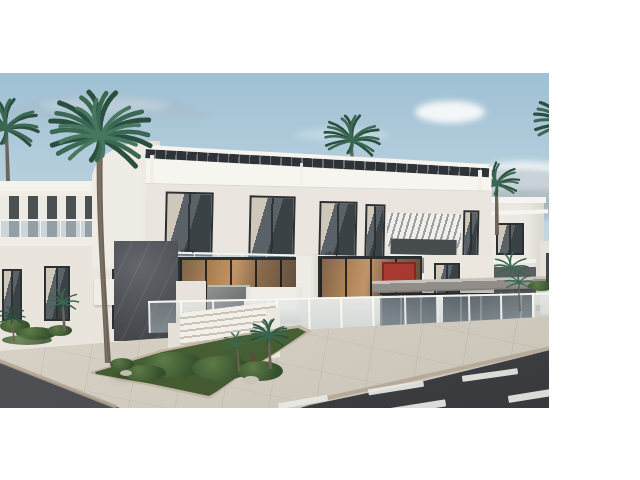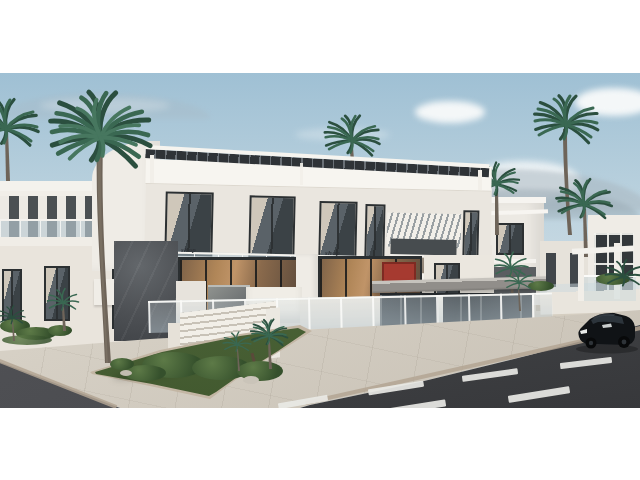--- a/index.html
+++ b/index.html
@@ -1,17 +1,17 @@
 <!DOCTYPE html>
 <html style="--sky-top: #9fc0d4; --sky-mid: #c0d5e0; --sky-bottom: #d7e1e7; --cloud: #f4f7f8; --mountain: #a8b5be; --wall-white: #efece6; --wall-bright: #f7f5f0; --wall-warm: #e9e4dc; --wall-shadow: #ddd7cd; --frame-dark: #2e3234; --glass-cool: #b9c8cf; --interior-warm: #b08658; --interior-deep: #7e6248; --art-red: #a63a30; --stone-dark: #53565a; --stone-warm: #95897b; --pergola-dark: #2f3337; --sidewalk: #d6d0c5; --sidewalk-dark: #c8c1b5; --curb: #b3a493; --road: #46484b; --road-dark: #37383b; --road-mark: #e9e9e5; --grass: #50693c; --bush-dark: #35502c; --bush-light: #5d7a47; --frond: #3a6852; --frond-dark: #2b4f3f; --trunk: #6e6459; --car-body: #101316; --car-glass: #2c343b; --white: #ffffff;"><head>
 <meta charset="utf-8">
 <style>
   html,body{margin:0;padding:0;background:#fff}
   #canvas{position:relative;width:640px;height:480px;background:#fff;overflow:hidden;font-family:"Liberation Sans",sans-serif}
-  #scene{position:absolute;left:0;top:73px;width:640px;height:335px;overflow:hidden;
+  #scene{position:absolute;left:0;top:73px;width:549px;height:335px;overflow:hidden;
          background:linear-gradient(180deg,var(--sky-top,#9fc0d4) 0%,var(--sky-mid,#c0d5e0) 45%,var(--sky-bottom,#d7e1e7) 80%,#dde5e9 100%)}
   .abs{position:absolute}
   .cloud{position:absolute;background:var(--cloud,#f4f7f8);border-radius:50%;filter:blur(3px)}
   .mtn{position:absolute;background:var(--mountain,#a8b5be);border-radius:45% 55% 0 0 / 100% 100% 0 0;filter:blur(2px)}
   .bush{position:absolute;border-radius:50%;background:radial-gradient(circle at 35% 30%,var(--bush-light,#5d7a47),var(--bush-dark,#35502c) 75%)}
   .win{position:absolute;box-sizing:border-box;border:2px solid #2c3032;
        background:linear-gradient(90deg,rgba(0,0,0,0) calc(50% - 1px),rgba(44,48,50,.95) calc(50% - 1px) calc(50% + 1px),rgba(0,0,0,0) calc(50% + 1px)),
                   linear-gradient(105deg,#cfc7ba 0 28%,#5a6268 28% 55%,#3b4246 55%)}
   .shopglass{position:absolute;box-sizing:border-box;border:2px solid #2b2f31;border-top-width:3px;
        background:repeating-linear-gradient(90deg,rgba(20,23,25,.85) 0 2px,rgba(0,0,0,0) 2px 25px),

